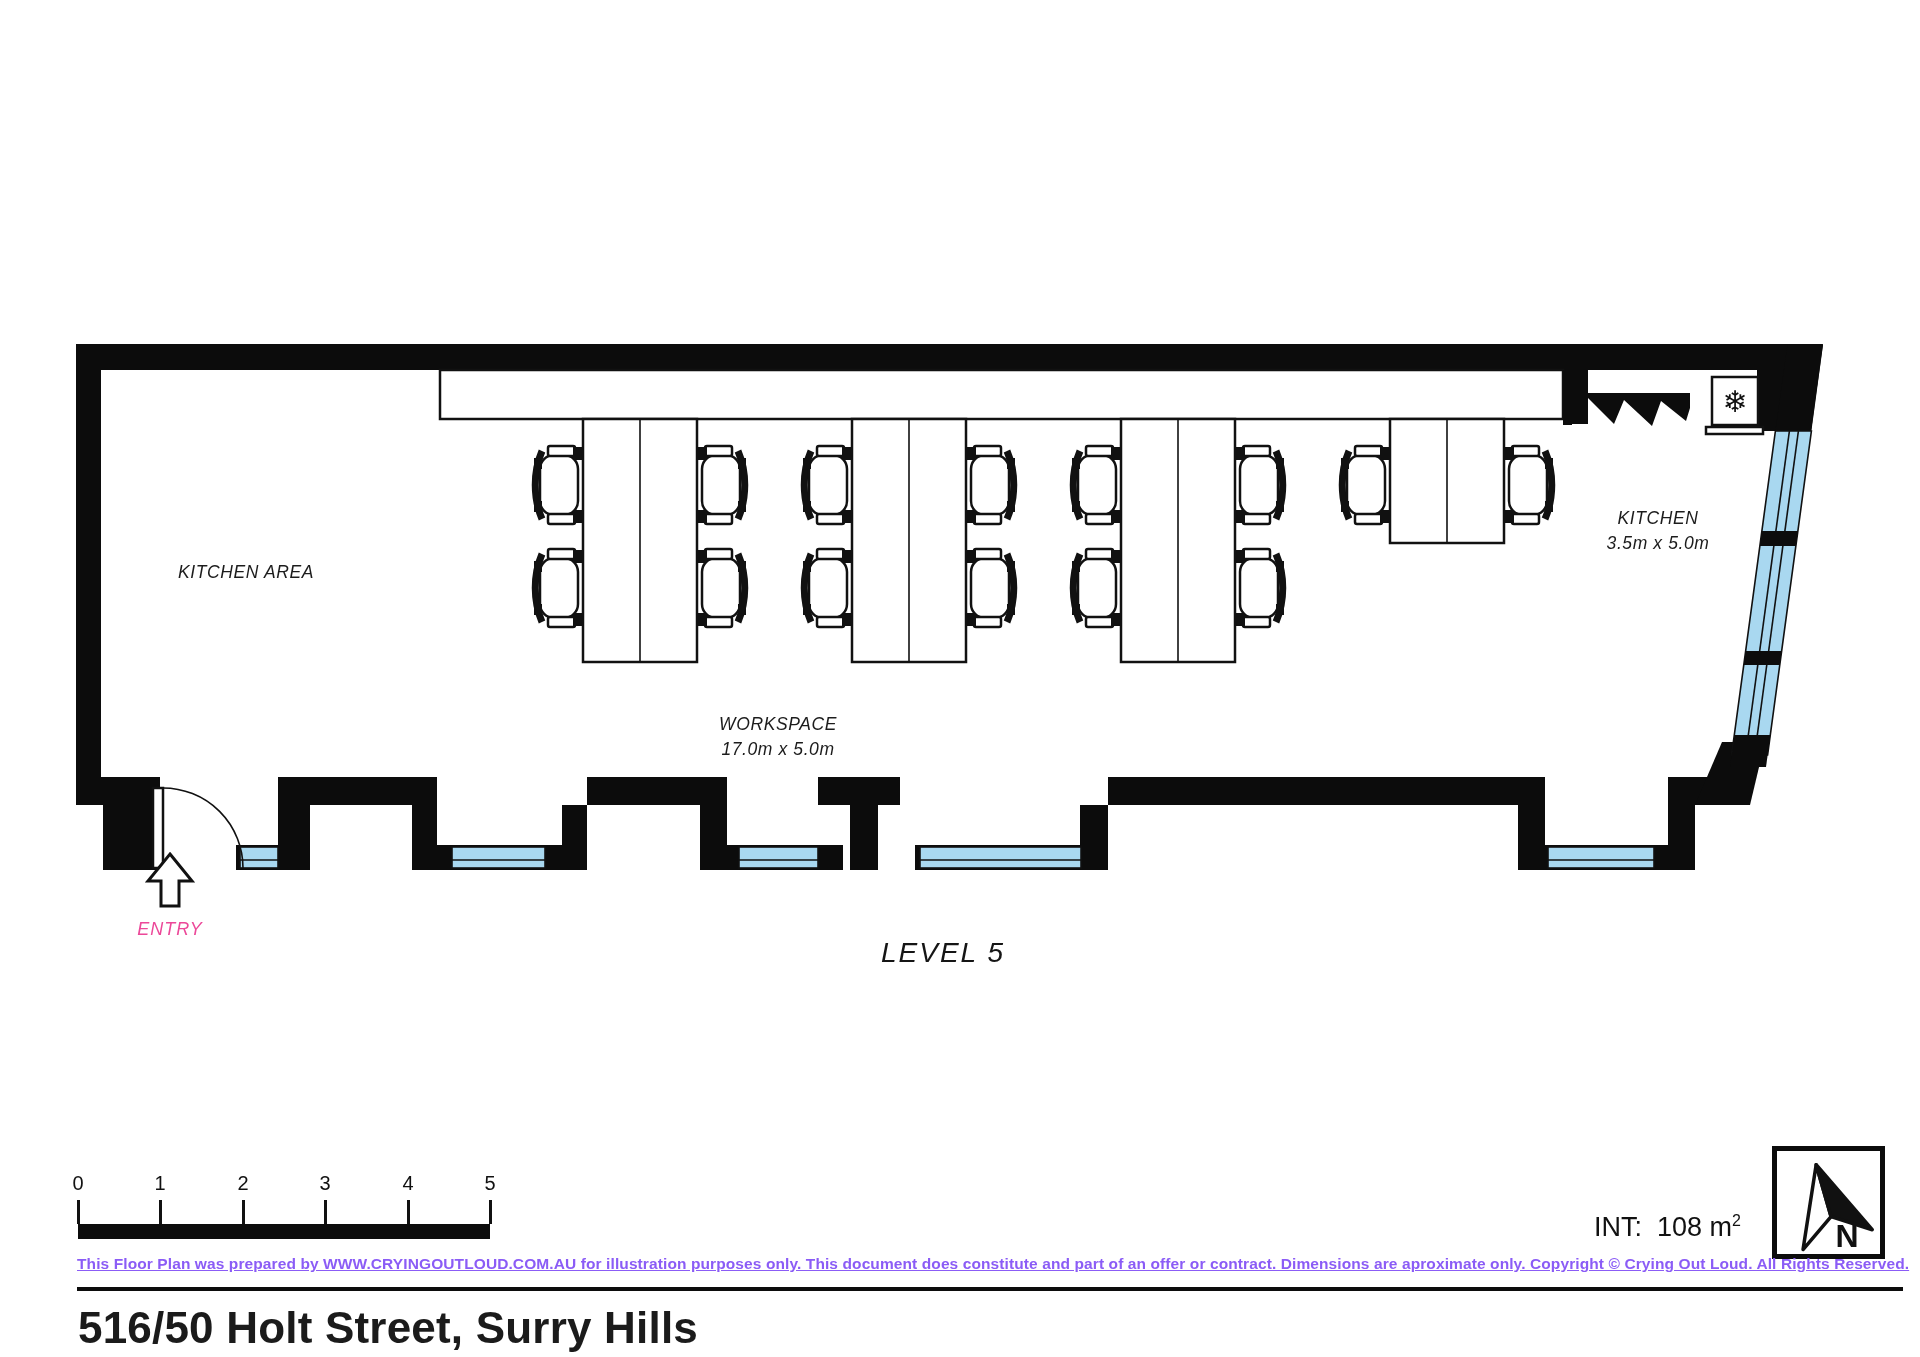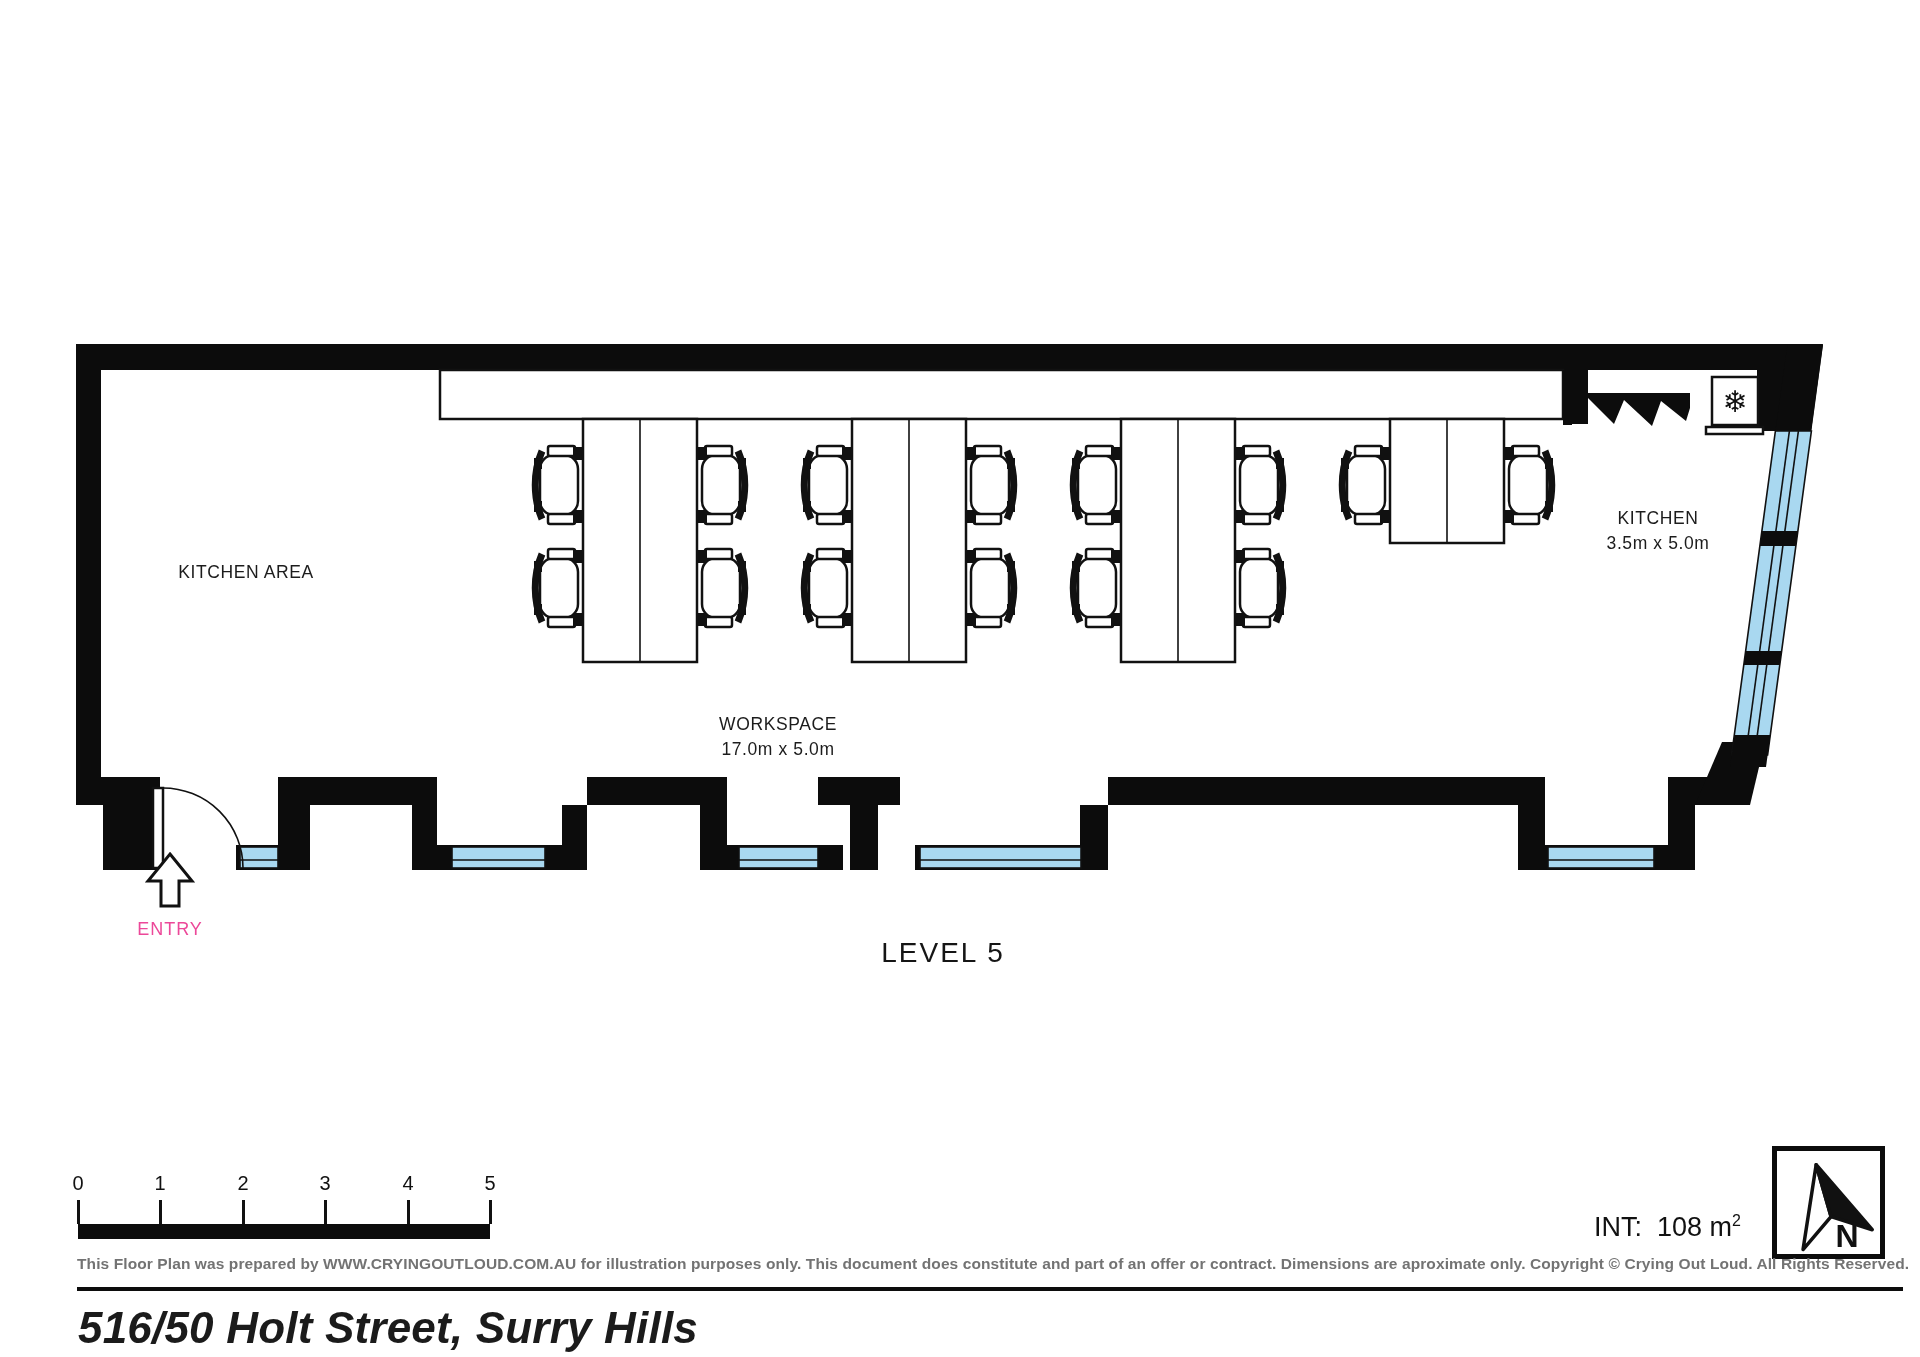--- a/index.html
+++ b/index.html
@@ -1,30 +1,30 @@
 <!DOCTYPE html>
 <html><head>
 <meta charset="utf-8">
 <style>
   html,body{margin:0;padding:0;}
   body{width:1920px;height:1357px;position:relative;background:#ffffff;overflow:hidden;
        font-family:"Liberation Sans", sans-serif;color:#111;}
   .abs{position:absolute;}
-  .center{transform:translate(-50%,-50%);text-align:center;}
+  .center{transform:translate(-50%,-50%);text-align:center;font-style:italic;}
   svg text{font-family:"Liberation Sans", sans-serif;}
   .room-label{font-size:17.5px;letter-spacing:0.6px;color:#1c1c1c;line-height:25px;white-space:nowrap;}
   .level-label{font-size:28px;letter-spacing:2px;color:#151515;white-space:nowrap;}
   .entry-label{font-size:18px;letter-spacing:1px;color:#ec4899;}
   
   .scale-num{position:absolute;font-size:20px;color:#111;transform:translateX(-50%);}
   .scale-tick{position:absolute;width:2.5px;background:#111;}
   .scale-bar{position:absolute;background:#0c0c0c;}
-  .disclaimer{position:absolute;font-size:15.5px;font-weight:bold;letter-spacing:0.1px;white-space:nowrap;color:#737373;}
+  .disclaimer{position:absolute;font-size:15.5px;font-weight:bold;letter-spacing:0.1px;white-space:nowrap;color:#8b5cf6;text-decoration:underline;}
   .rule{position:absolute;background:#0c0c0c;}
-  .address{position:absolute;font-size:44px;font-weight:bold;letter-spacing:0.2px;color:#1b1b1b;white-space:nowrap;font-style:italic;}
+  .address{position:absolute;font-size:44px;font-weight:bold;letter-spacing:0.2px;color:#1b1b1b;white-space:nowrap;}
   .area-text{position:absolute;font-size:27px;color:#111;white-space:nowrap;}
   .area-text sup{font-size:16px;}
   .north-box{position:absolute;width:103px;height:103px;border:5px solid #0c0c0c;background:#fff;}
   
   .lw{fill:#ffffff;stroke:#111;stroke-width:2.5px;}
   .wall{fill:#0c0c0c;}
   .glass{fill:#A9D8F0;stroke:#111;stroke-width:1.6px;}
   .thin{stroke:#111;stroke-width:1.6px;fill:none;}
 </style>
 </head>

